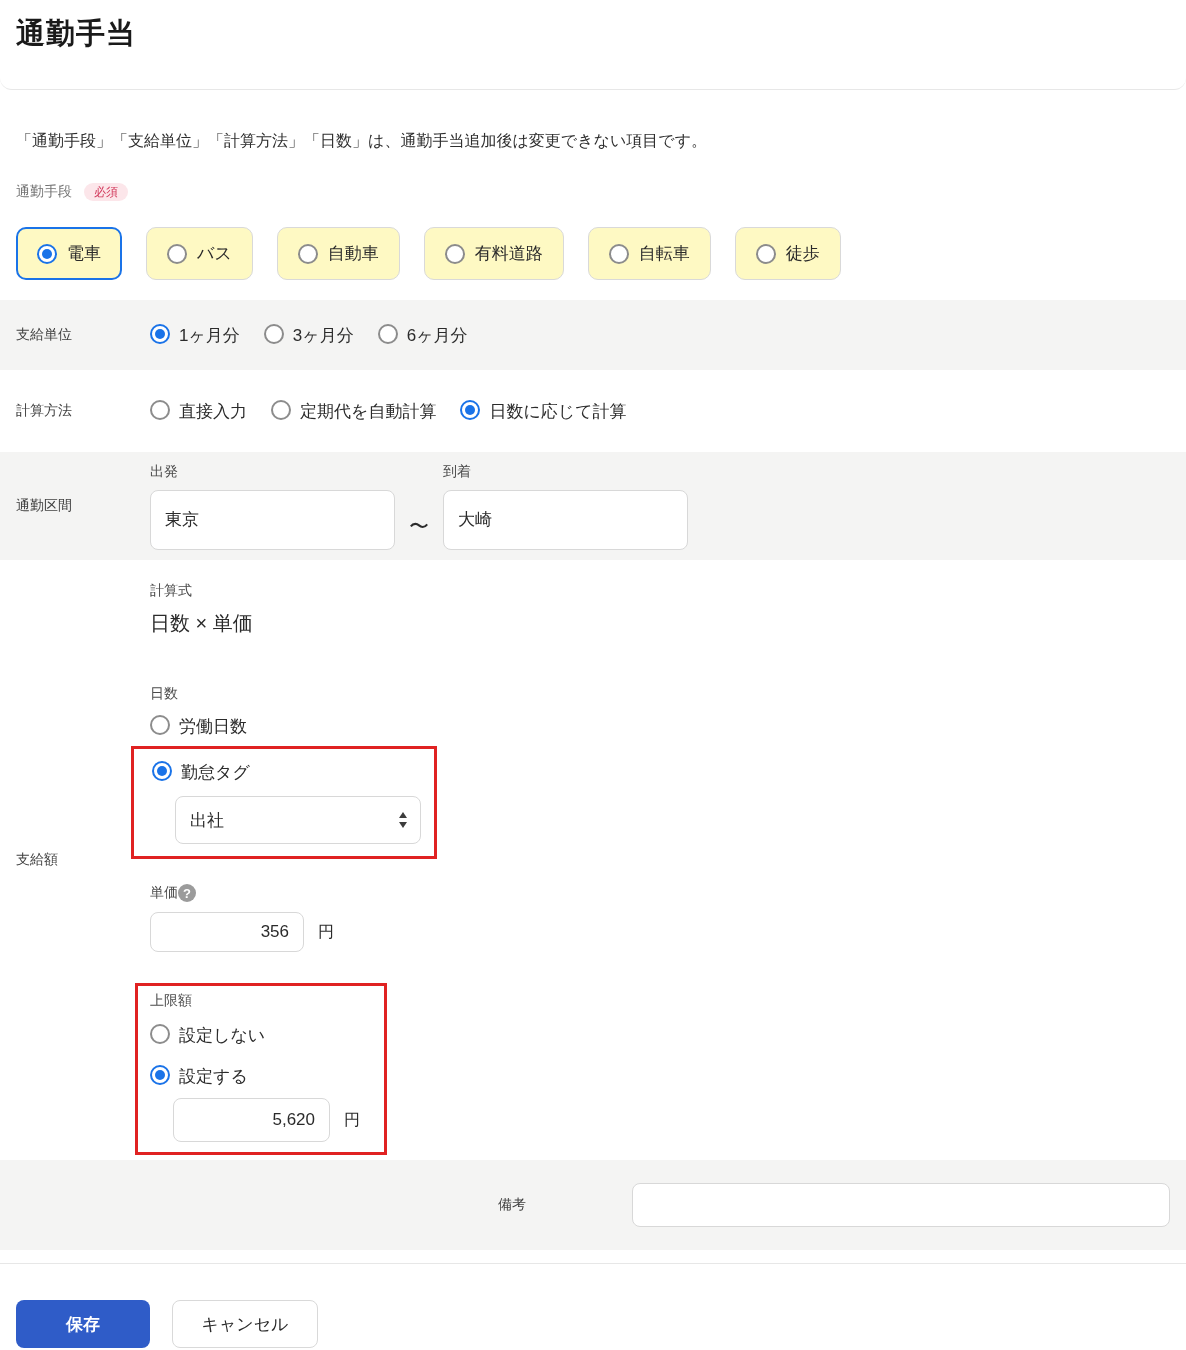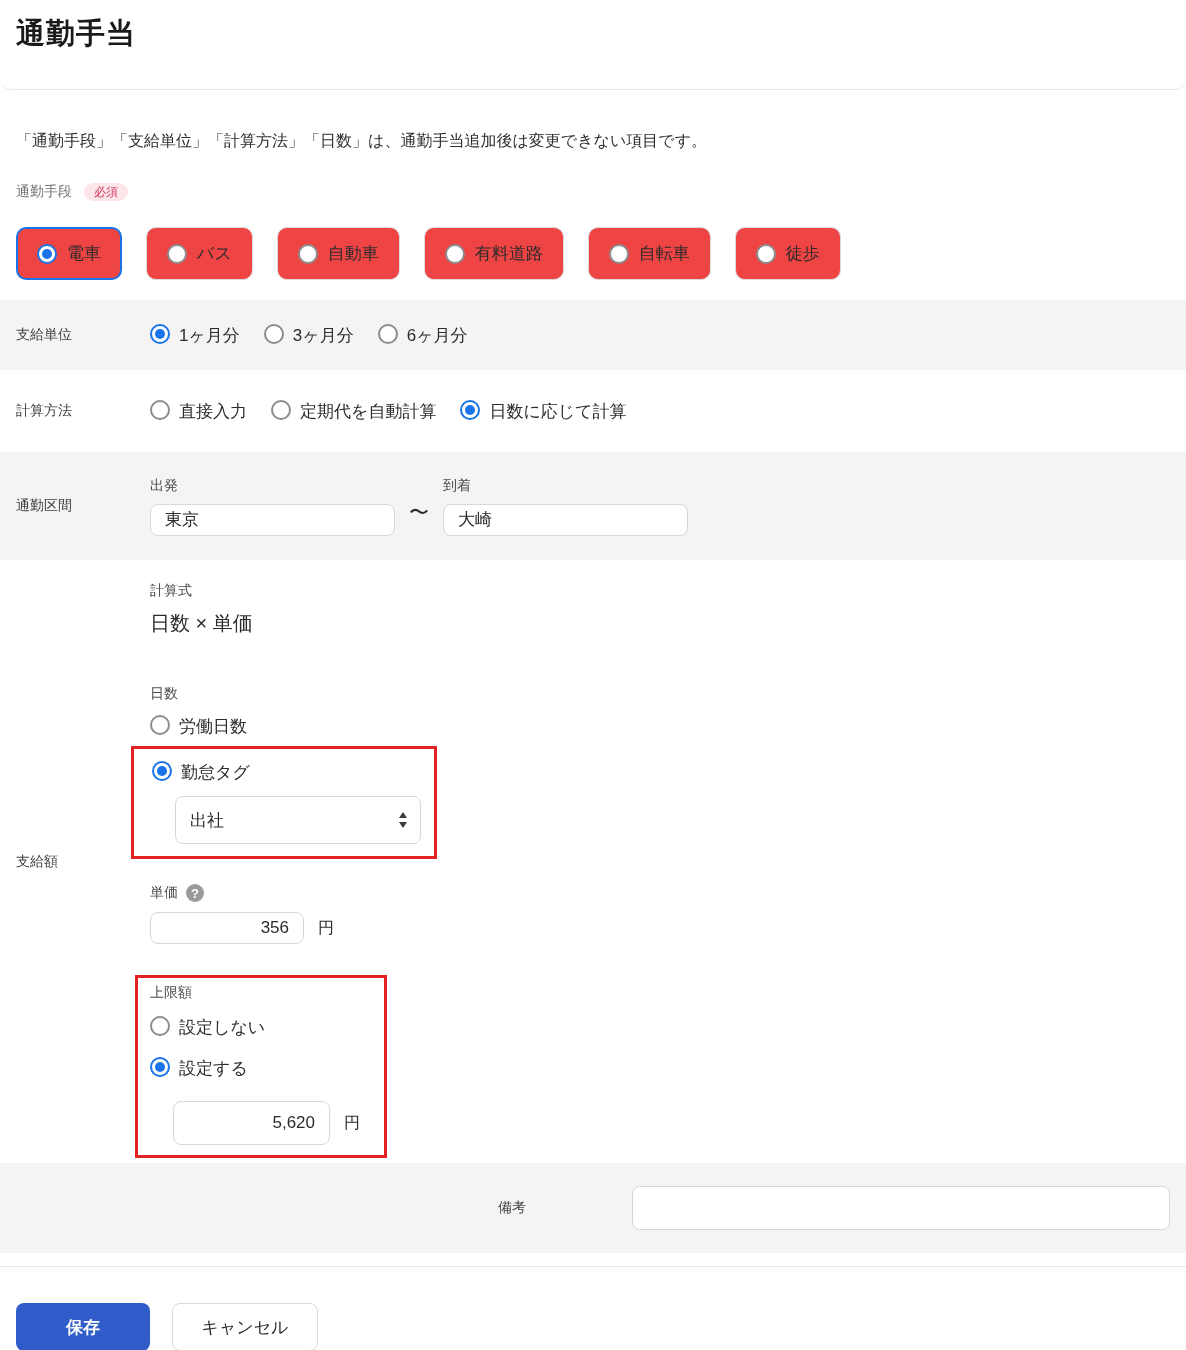--- a/index.html
+++ b/index.html
@@ -22,21 +22,21 @@
   .method-section { padding: 0 16px; }
   .field-label-row { margin-top: 32px; display: flex; align-items: center; height: 20px; }
   .field-label { font-size: 14px; color: #737373; }
   .required-badge {
     margin-left: 12px; font-size: 12px; color: #d23b5d; background: #fce6ea;
     padding: 3px 10px; border-radius: 10px; line-height: 1;
   }
   .card-group { margin-top: 25px; display: flex; gap: 24px; }
   .card {
     display: flex; align-items: center; gap: 10px; height: 53px; padding: 0 20px;
-    border: 1px solid #d9d9d9; border-radius: 10px; background: #ef4444;
+    border: 1px solid #d9d9d9; border-radius: 10px; background: #fef9c3;
     font-size: 17px; color: #2b2b2b; cursor: pointer;
   }
   .card.selected { border: 2px solid #1a73e8; padding: 0 19px; }
 
   
   .radio {
     width: 20px; height: 20px; border-radius: 50%; border: 2px solid #8c8c8c;
     background: #fff; position: relative; flex: none; display: inline-block;
   }
   .radio.checked { border-color: #1a73e8; }
@@ -57,53 +57,53 @@
   .row-remarks { height: 90px; justify-content: flex-end; }
 
   
   .text-input {
     border: 1px solid #d8d8d8; border-radius: 8px; background: #fff;
     font-family: inherit; font-size: 17px; color: #2b2b2b; padding: 0 14px; outline: none;
   }
   .sub-label { font-size: 14px; color: #4b4b4b; display: block; }
   .route-fields { display: flex; align-items: flex-end; }
   .stacked .sub-label { margin-bottom: 9px; }
-  .route-input { width: 245px; height: 32px; }
+  .route-input { width: 245px; height: 60px; }
   .tilde { font-size: 20px; color: #2b2b2b; margin: 0 14px 10px; }
 
   
   .amount-row { align-items: center; }
   .amount-content { padding: 22px 0 5px; flex: 1; }
   .formula-value { margin-top: 10px; font-size: 20px; color: #2b2b2b; }
   .days-label { margin-top: 48px; }
   .days-first-option { margin-top: 12px; }
   .red-box { border: 3px solid #e02222; }
   .tag-box { width: 306px; margin-left: -19px; margin-top: 8px; padding: 12px 0 12px 18px; }
   .tag-select {
     margin-top: 12px; margin-left: 23px; width: 246px; height: 48px;
     border: 1px solid #d8d8d8; border-radius: 8px; background: #fff;
     display: flex; align-items: center; justify-content: space-between;
     padding: 0 12px 0 14px; font-size: 17px; color: #2b2b2b; cursor: pointer;
   }
   .select-arrows { width: 10px; height: 18px; flex: none; }
-  .sub-label-row { margin-top: 24px; display: flex; align-items: center; gap: 8px; height: 20px; }
+  .sub-label-row { margin-top: 24px; display: flex; align-items: center; height: 20px; }
   .help-icon {
     width: 18px; height: 18px; border-radius: 50%; background: #9b9b9b; color: #fff;
     font-size: 13px; font-weight: bold; display: inline-flex; align-items: center;
     justify-content: center; cursor: pointer; line-height: 1;
   }
   .input-row { display: flex; align-items: center; gap: 14px; }
   .unit-price-row { margin-top: 9px; }
   .num-input { text-align: right; }
-  .unit-price-input { width: 154px; height: 32px; }
+  .unit-price-input { width: 154px; height: 40px; }
   .currency { font-size: 16px; color: #2b2b2b; }
   .limit-box { width: 252px; margin-left: -15px; margin-top: 31px; padding: 6px 0 10px 12px; }
   .limit-opt-1 { margin-top: 14px; }
   .limit-opt-2 { margin-top: 18px; }
-  .limit-input-row { margin-top: 21px; margin-left: 23px; }
+  .limit-input-row { margin-top: 10px; margin-left: 23px; }
   .limit-input { width: 157px; height: 44px; }
 
   .remarks-input { width: 538px; height: 44px; }
 
   
   .footer { margin-top: 13px; border-top: 1px solid #e7e7e7; padding: 36px 16px 0; display: flex; gap: 22px; }
   .btn { height: 48px; border-radius: 8px; font-family: inherit; font-size: 17px; cursor: pointer; }
   .btn-primary { width: 134px; background: #2f5cc8; border: none; color: #fff; font-weight: bold; }
   .btn-secondary { width: 146px; background: #fff; border: 1px solid #d9d9d9; color: #2b2b2b; }
 </style>

